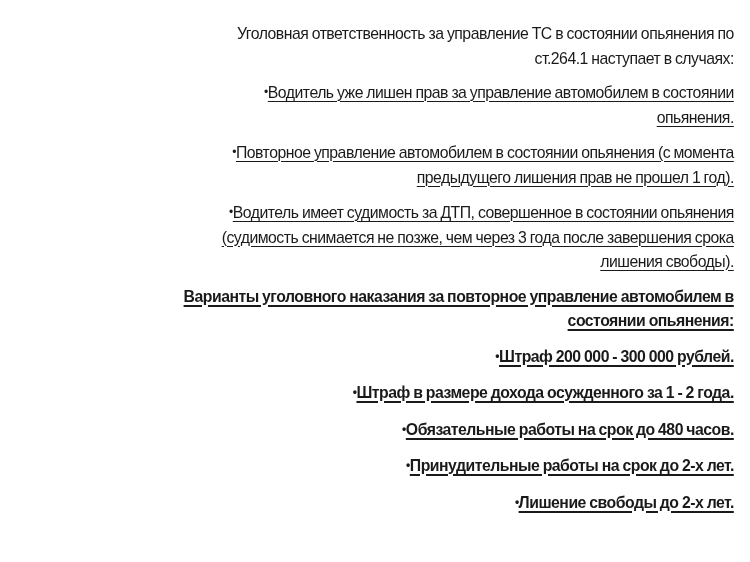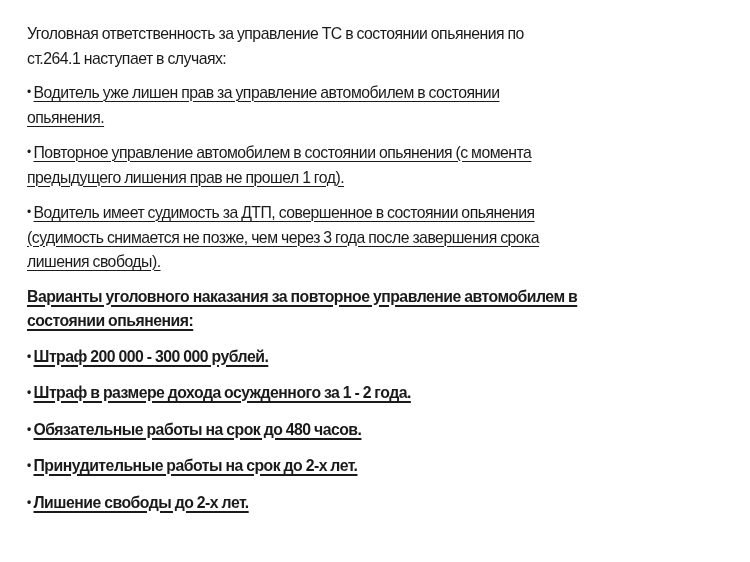--- a/index.html
+++ b/index.html
@@ -13,20 +13,21 @@
       overflow: hidden;
       position: relative;
       font-family: "Liberation Sans", sans-serif;
       color: #1a1a1a;
     }
     .slide {
       position: absolute;
       left: 27px;
       top: 22px;
       width: 700px;
+      text-align: right;
     }
     .para {
       font-size: 17px;
       line-height: 24.5px;
       letter-spacing: -0.55px;
       word-spacing: -0.5px;
       margin: 0;
       transform: scaleX(0.93);
       transform-origin: left top;
       width: 760px;

